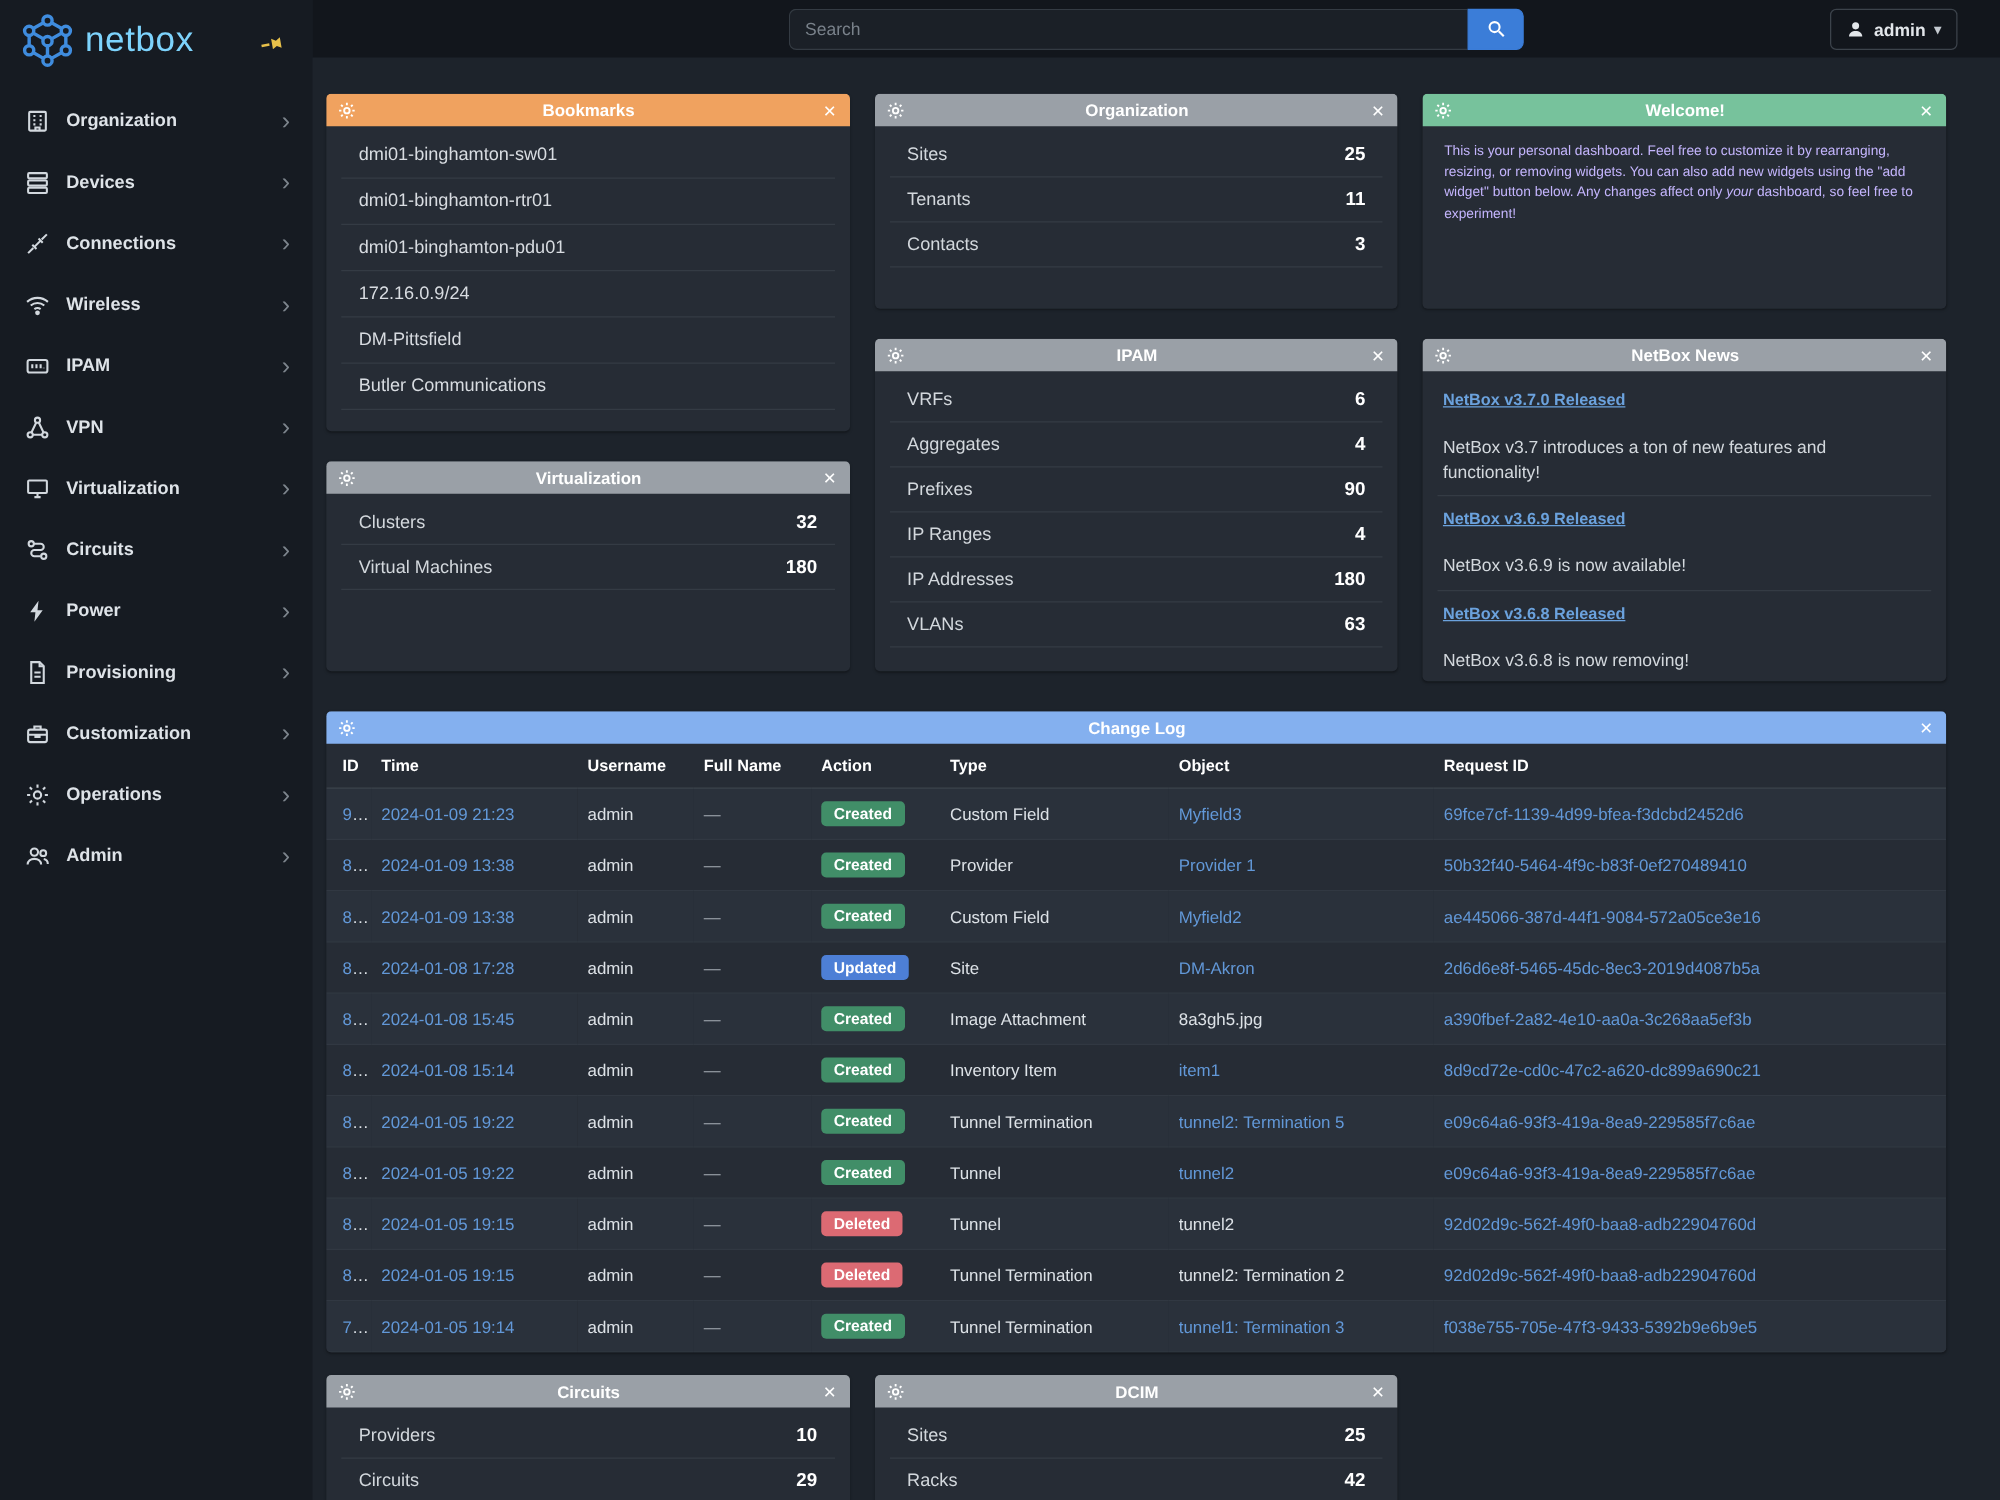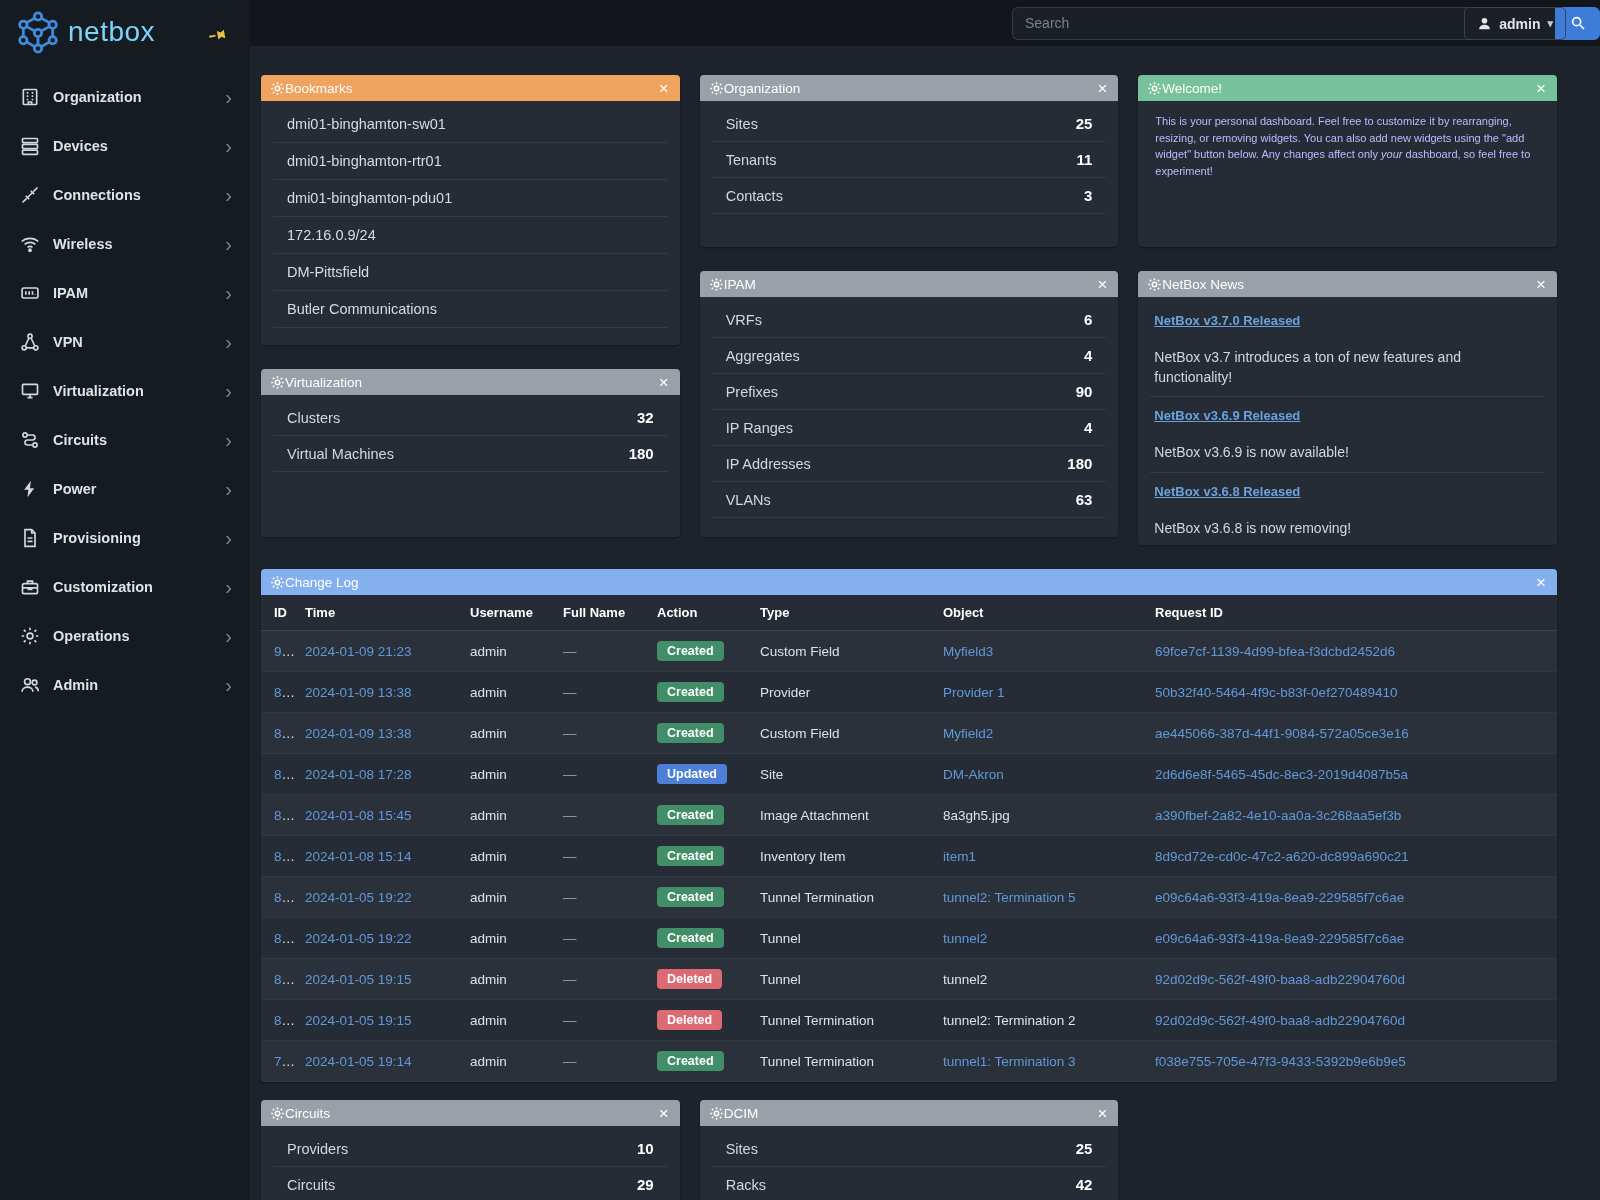--- a/index.html
+++ b/index.html
@@ -13,37 +13,37 @@
   .logo-text{color:#7dd3fc;font-size:28px;font-weight:normal;margin-left:8px;letter-spacing:.5px}
   .pin-wrap{position:absolute;right:22px;top:26px;transform:rotate(35deg)}
   nav{padding-top:8px}
   .nav-item{display:flex;align-items:center;height:49px;padding:0 18px;color:#dee3e8;cursor:pointer;text-decoration:none}
   .nav-item .icon{width:24px;height:22px;color:#d2d8de;margin-right:11px;display:flex;align-items:center;justify-content:center}
   .nav-item .lbl{font-size:14.5px;font-weight:bold;flex:1}
   .nav-item .chev{color:#7d858d;font-size:20px;line-height:1}
 
   
   .main{flex:1;display:flex;flex-direction:column;height:100%;min-width:0}
-  .topbar{height:46px;background:#12161c;display:flex;align-items:center;justify-content:flex-end;position:relative;flex-shrink:0}
+  .topbar{height:46px;background:#12161c;display:flex;align-items:center;justify-content:center;position:relative;flex-shrink:0}
   .search-group{display:flex;width:588px;height:33px}
   .search-input{flex:1;background:#1b2027;border:1px solid #343b43;border-right:none;border-radius:6px 0 0 6px;color:#dee3e8;padding:0 12px;font-size:14px;outline:none}
   .search-input::placeholder{color:#79818a}
   .search-btn{width:45px;background:#3b7dd8;border:1px solid #3b7dd8;border-radius:0 6px 6px 0;color:#fff;cursor:pointer;display:flex;align-items:center;justify-content:center}
   .user-menu{position:absolute;right:34px;top:7px;height:33px;display:flex;align-items:center;gap:7px;background:transparent;border:1px solid #3c434b;border-radius:5px;color:#e2e6ea;padding:0 12px;font-size:14px;font-weight:bold;cursor:pointer}
   .user-menu .caret{font-size:11px;color:#c4cad0}
 
   
   .content{flex:1;padding:29px 43px 0 11px;overflow:hidden}
   .cols{display:flex;gap:20px}
   .cols.bottom{margin-top:18px}
   .col{flex:1;display:flex;flex-direction:column;gap:24px;min-width:0}
   .widget{background:#262c35;border-radius:4px;display:flex;flex-direction:column;overflow:hidden;box-shadow:0 1px 2px rgba(0,0,0,.35)}
   .widget-header{height:26px;flex-shrink:0;display:flex;align-items:center;padding:0 9px;color:#fff}
   .widget-header .gear{width:15px;height:15px;cursor:pointer;display:flex;color:#fff}
-  .widget-title{flex:1;text-align:left;font-size:13.5px;font-weight:normal}
+  .widget-title{flex:1;text-align:center;font-size:13.5px;font-weight:bold}
   .widget-header .close{cursor:pointer;font-size:17px;line-height:1;color:#fff;padding:0 2px}
   .hdr-orange{background:#f0a25f}
   .hdr-gray{background:#9aa0a7}
   .hdr-green{background:#77c29c}
   .hdr-blue{background:#84b0ef}
   .widget-body{flex:1;overflow:hidden;padding:5px 12px}
   .widget-body.nopad{padding:0}
 
   .h270{height:270px}.h172{height:172px}.h168{height:168px}
   .h266{height:266px}.h274{height:274px}.h220{height:220px}

